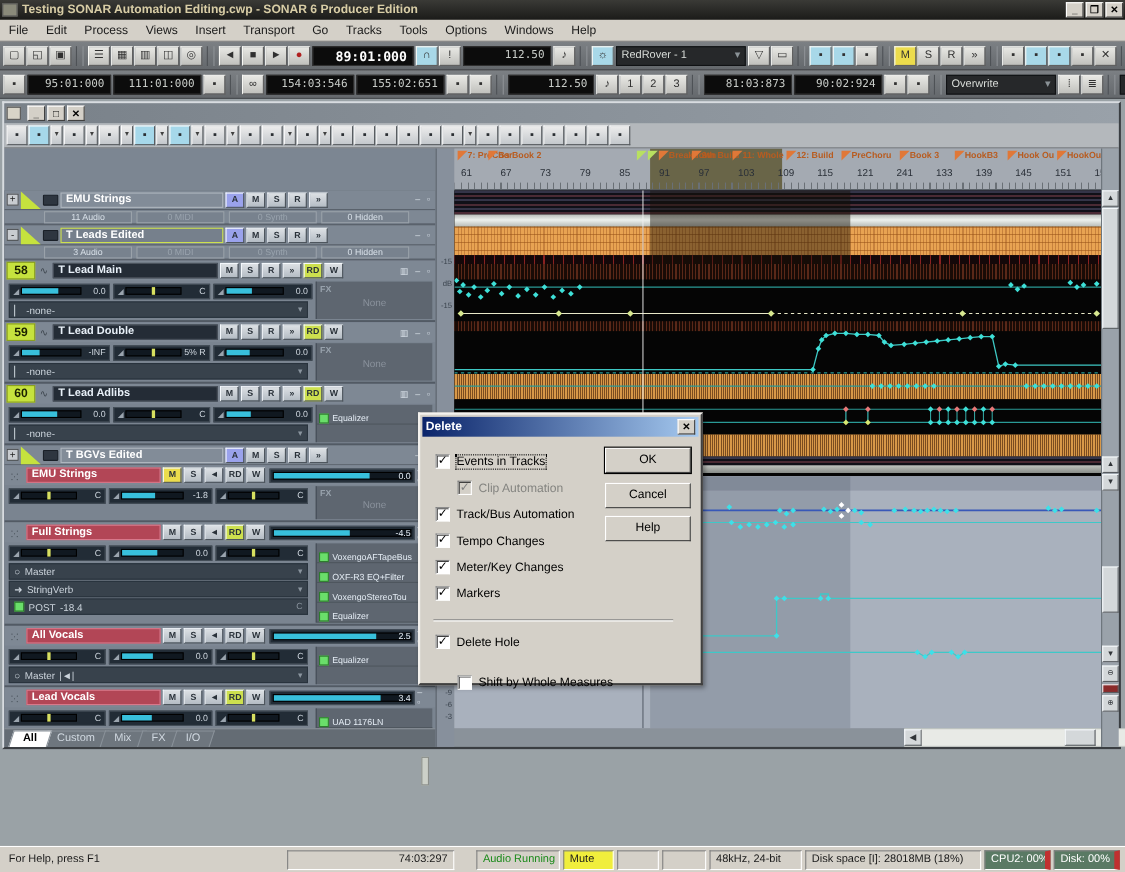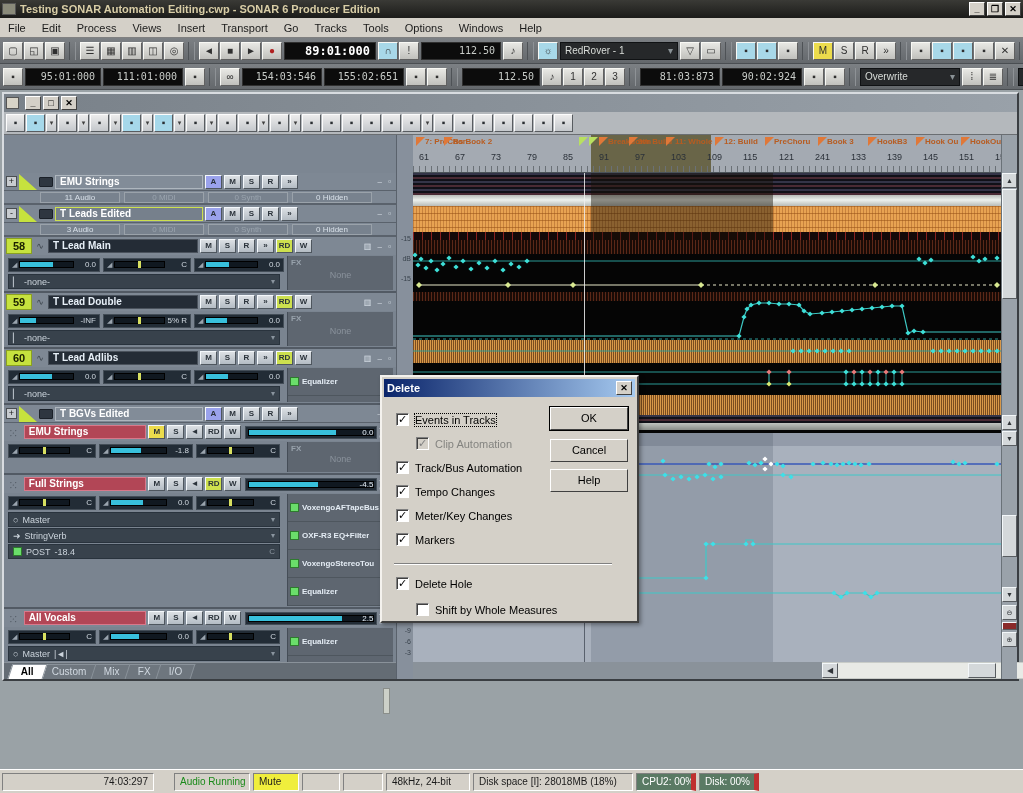--- a/index.html
+++ b/index.html
@@ -63,21 +63,21 @@
   .tnum{width:26px;height:16px;background:#c6e23e;color:#1a2000;font-weight:bold;font-size:11px;text-align:center;line-height:15px;border:1px solid #8aa020;}
   .wavic{color:#3a424a;font-size:9px;width:12px;text-align:center;}
   .tname{width:150px;height:14px;background:#242c36;border:1px solid #4a525c;color:#e8f0f8;font-weight:bold;font-size:10px;line-height:12px;padding:0 4px;}
   .sname{width:138px;height:14px;background:#b24656;border:1px solid #d8788a;color:#fff;font-weight:bold;font-size:10px;line-height:12px;padding:0 4px;}
   .grip{color:#3a424a;font-size:8px;letter-spacing:1px;width:18px;text-align:center;}
   .tbody{display:flex;}
   .tleft{width:283px;padding:1px 0 1px 4px;}
   .tfx{flex:1;background:#5e6670;border-left:1px solid #454d57;min-height:30px;position:relative;margin:1px 3px 1px 0;}
   .fxlabel{position:absolute;left:3px;top:2px;color:#98a2ac;font-size:8px;font-weight:bold;}
   .fxnone{position:absolute;left:0;right:0;top:40%;text-align:center;color:#8a929c;font-size:9px;}
-  .fxrow{display:flex;align-items:center;height:28px;border-bottom:1px solid #4e565e;gap:3px;padding:0 2px;font-weight:bold;}
+  .fxrow{display:flex;align-items:flex-end;height:18px;border-bottom:1px solid #4e565e;gap:3px;padding:0 2px;}
   .led{width:9px;height:9px;background:#6ade6a;border:1px solid #2e7a2e;flex:none;}
   .fxtxt{color:#e4ecf4;font-size:8px;white-space:nowrap;overflow:hidden;}
   .srow{display:flex;gap:3px;align-items:center;height:17px;}
   .scell{height:14px;background:#222c36;border:1px solid #434d57;display:flex;align-items:center;position:relative;padding:0 3px;gap:2px;}
   .sbar{height:7px;background:#101820;border:1px solid #000;position:relative;flex:1;}
   .sfill{position:absolute;left:0;top:0;bottom:0;background:#38c0dc;}
   .stick{position:absolute;top:-1px;bottom:-1px;width:3px;background:#d8e060;}
   .sval{color:#d0d8e0;font-size:8px;min-width:20px;text-align:right;}
   .sic{color:#9aa4ae;font-size:7px;}
   .drow{display:flex;align-items:center;height:15px;background:#38424c;border:1px solid #29333d;color:#ccd4dc;font-size:9px;margin:1px 0;padding:0 4px;gap:4px;width:272px;}
@@ -1098,32 +1098,33 @@
           </div>
           <div class="cbrow" style="top: 156px; left: 14px;">
             <span class="cbbox">✓</span>
             <span class="cblbl">Markers</span>
           </div>
           <div class="dlgsep" style="top: 186px;"></div>
           <div class="cbrow" style="top: 200px; left: 14px;">
             <span class="cbbox">✓</span>
             <span class="cblbl">Delete Hole</span>
           </div>
-          <div class="cbrow" style="top: 226px; left: 34px;">
+          <div class="cbrow" style="top: 237px; left: 34px;">
             <span class="cbbox"></span>
             <span class="cblbl">Shift by Whole Measures</span>
           </div>
           <div class="dlgbtn def" style="top: 30px;">OK</div>
           <div class="dlgbtn" style="top: 62px;">Cancel</div>
           <div class="dlgbtn" style="top: 92px;">Help</div>
         </div>
     </div>
   </div>
 
   <div class="statusbar">
+    <div class="seg flat" style="width:256px">For Help, press F1</div>
     <div class="seg" style="width:152px;text-align:right">74:03:297</div>
     <div class="seg flat" style="width:14px"></div>
     <div class="seg" style="width:76px;color:#1a8a1a">Audio Running</div>
     <div class="seg" style="width:46px;background:#f0ee3c">Mute</div>
     <div class="seg" style="width:38px"></div>
     <div class="seg" style="width:40px"></div>
     <div class="seg" style="width:84px">48kHz, 24-bit</div>
     <div class="seg" style="width:160px">Disk space [I]: 28018MB (18%)</div>
     <div class="seg" style="width:60px;background:#5a7a64;color:#fff;border-right:5px solid #c03030">CPU2: 00%</div>
     <div class="seg" style="width:60px;background:#5a7a64;color:#fff;border-right:5px solid #c03030">Disk: 00%</div>

